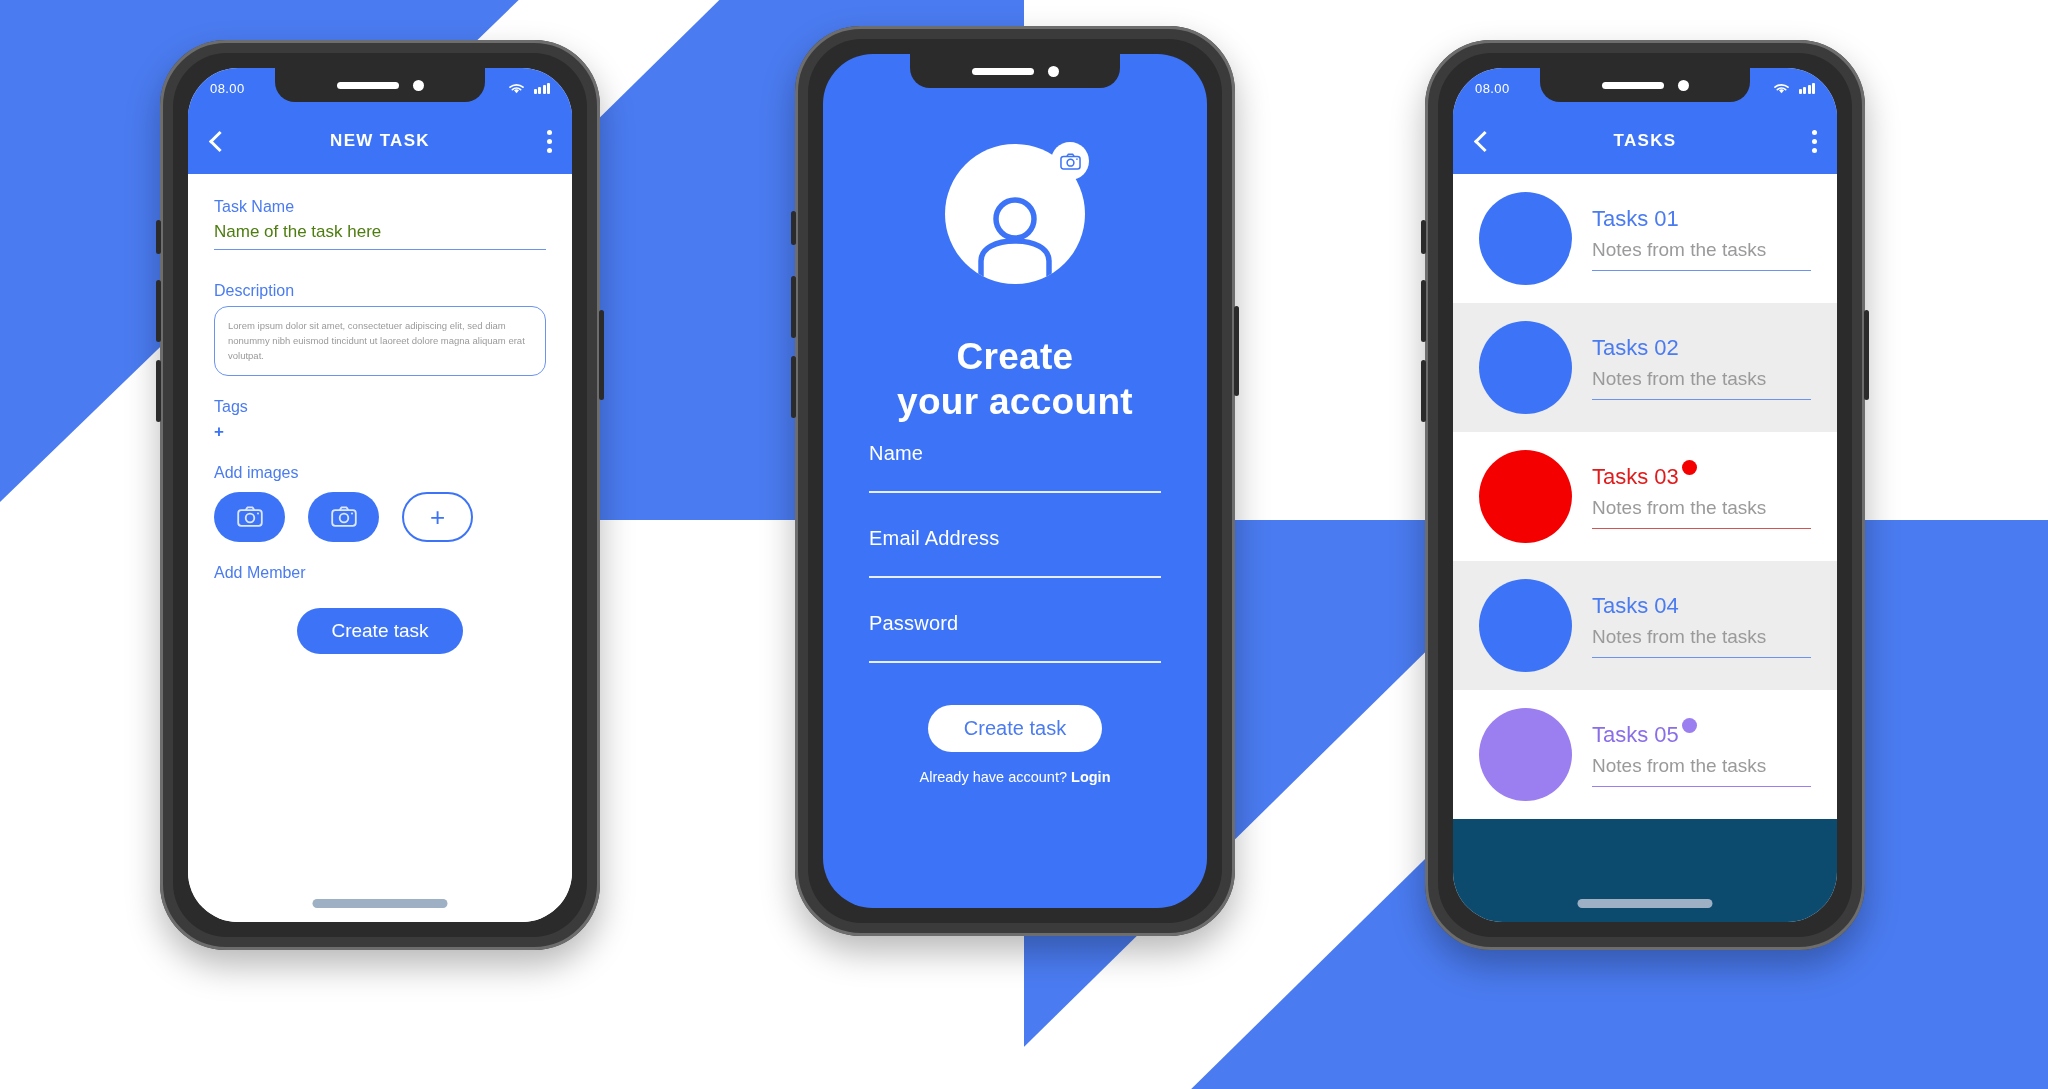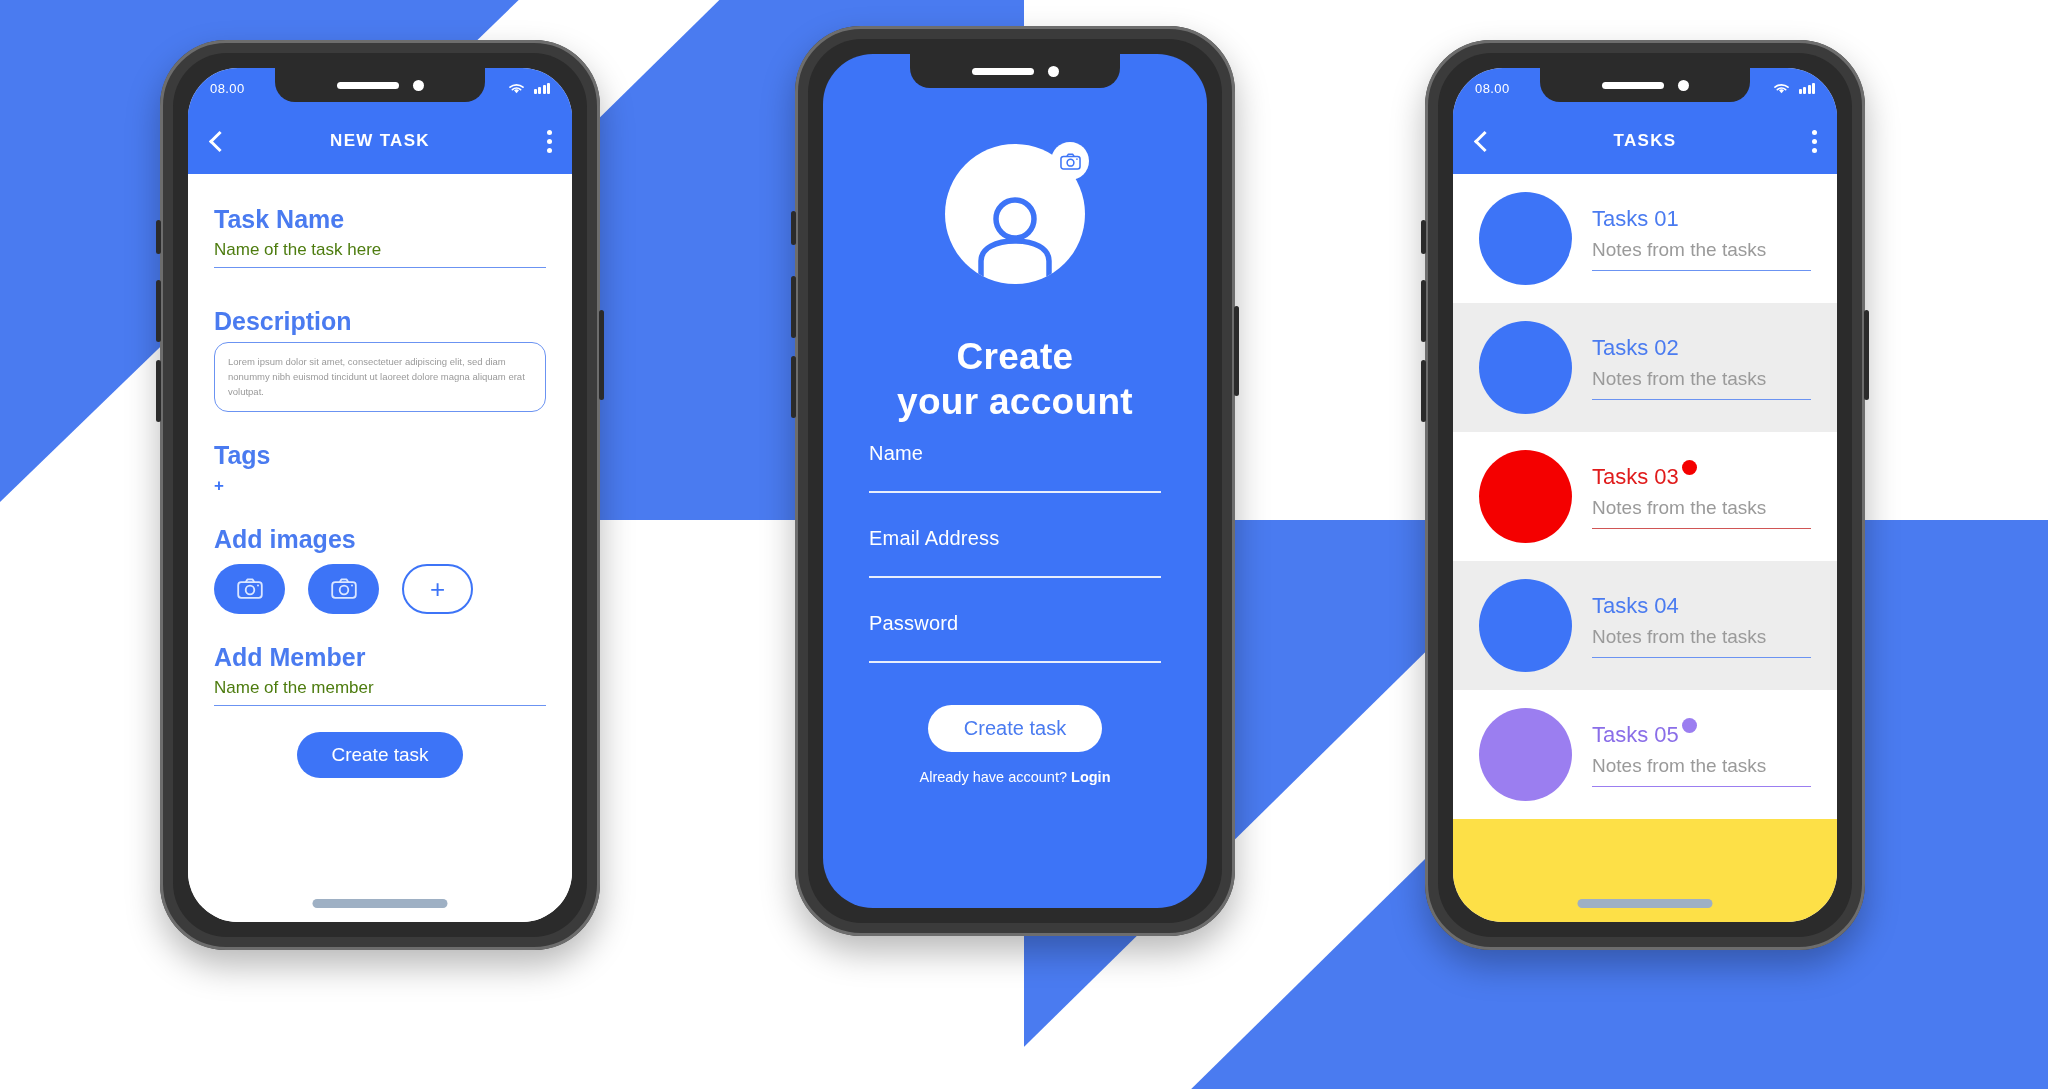--- a/index.html
+++ b/index.html
@@ -111,21 +111,21 @@
   .home-ind {
     position: absolute; bottom: 14px; left: 50%;
     transform: translateX(-50%);
     width: 135px; height: 9px;
     background: #9eb0c4; border-radius: 5px;
     z-index: 20;
   }
 
   
   .form-body { padding: 24px 26px 0 26px; background: #fff; height: calc(100% - 66px); }
-  .field-label { color: #4a7bf0; font-size: 25px; font-weight: bold; margin-bottom: 6px; margin-top: 7px; }
+  .field-label { color: #4a7bf0; font-size: 16px; font-weight: normal; margin-bottom: 6px; }
   .underline-input {
     font-size: 17px; color: #4d7c0f;
     padding-bottom: 7px;
     border-bottom: 1.5px solid #6b93f2;
   }
   .gap-lg { height: 32px; }
   .gap-md { height: 22px; }
   .desc-box {
     border: 1.5px solid #6b93f2;
     border-radius: 14px;
@@ -212,21 +212,21 @@
     background: #fff; color: #4a7bf0;
     border: none; border-radius: 24px;
     padding: 12px 36px; font-size: 20px;
     font-family: inherit; cursor: pointer;
     display: block; margin: 8px auto 0 auto;
   }
   .login-line { margin-top: 17px; font-size: 14.5px; text-align: center; }
   .login-line b { font-weight: bold; cursor: pointer; }
 
   
-  .task-list { background: #fde047; height: calc(100% - 66px); }
+  .task-list { background: #0c4a6e; height: calc(100% - 66px); }
   .task-row { display: flex; align-items: center; gap: 20px; padding: 18px 26px; background: #fff; }
   .task-row.alt { background: #ededed; }
   .t-avatar { width: 93px; height: 93px; border-radius: 50%; flex: 0 0 auto; }
   .t-texts { flex: 1; min-width: 0; }
   .t-title { position: relative; display: inline-block; font-size: 22px; padding-right: 16px; }
   .t-title .badge { position: absolute; top: -4px; right: -2px; width: 15px; height: 15px; border-radius: 50%; }
   .t-note { color: #9a9a9a; font-size: 19px; margin-top: 7px; }
   .t-line { height: 1.5px; margin-top: 9px; }
 </style>
 </head>
@@ -318,21 +318,20 @@
               <circle cx="21" cy="7.6" r="1" fill="#dce7ff"></circle>
             </svg>
           </div>
           <div class="img-btn-outline">
             <span>+</span>
           </div>
         </div>
 
         <div class="gap-md"></div>
         <div class="field-label">Add Member</div>
-        <div class="underline-input">Name of the member</div>
 
         <button class="primary-btn">Create task</button>
       </div>
       <div class="home-ind"></div>
     </div>
   </div>
 </div>
 
 <div class="phone" style="left:795px; top:26px;">
   <div class="btn-side btn-left" style="top:185px;height:34px;"></div>

